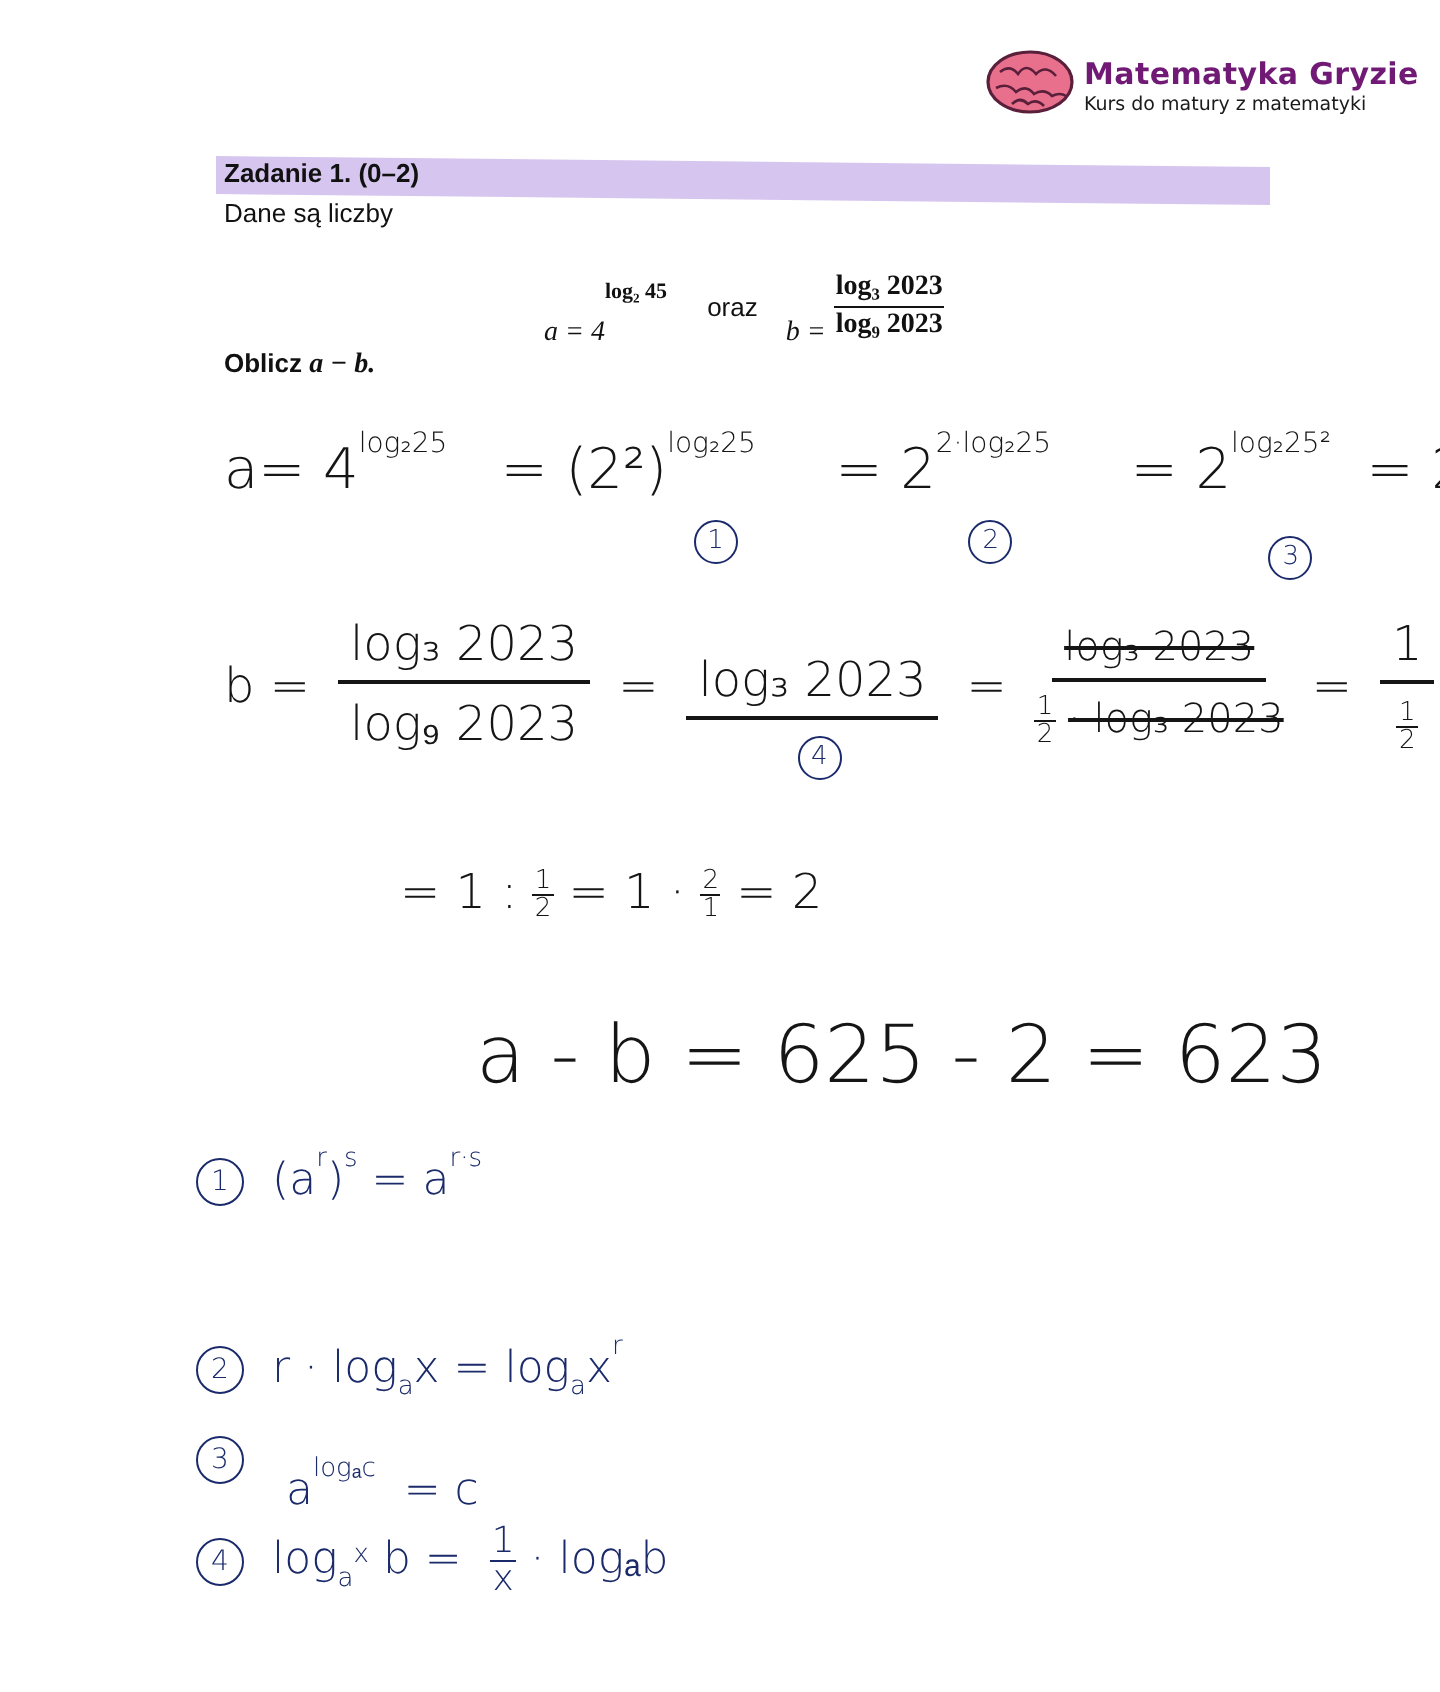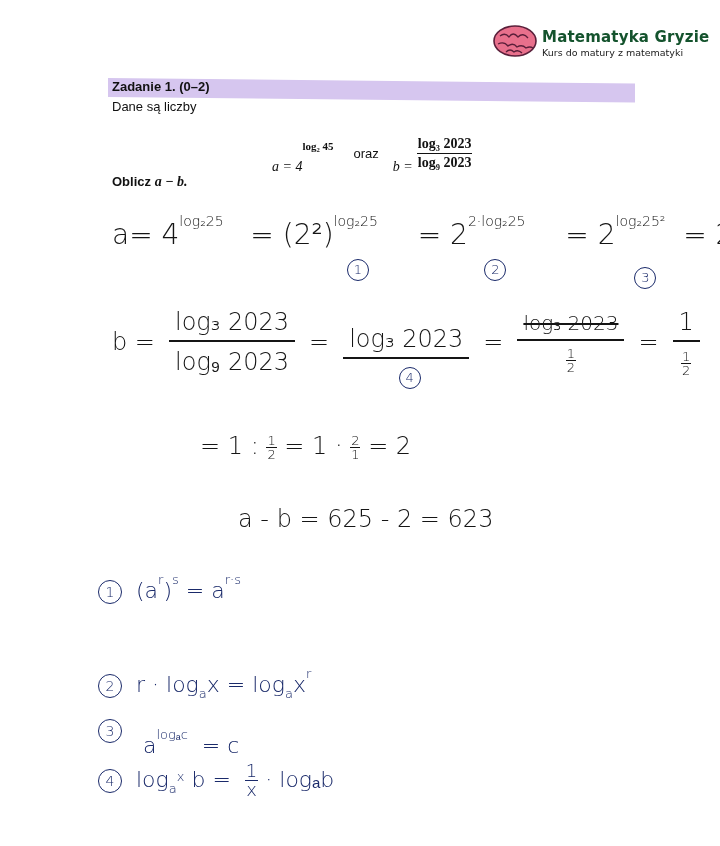--- a/index.html
+++ b/index.html
@@ -3,21 +3,21 @@
 <meta charset="utf-8">
 <style>
   html, body { margin: 0; padding: 0; }
   body {
     width: 720px; height: 846px; background: #ffffff; position: relative; overflow: hidden;
     font-family: "Liberation Sans", sans-serif; color: #111;
   }
   .abs { position: absolute; }
   
   .brain { left: 492px; top: 22px; width: 46px; height: 38px; }
-  .brand-title { left: 542px; top: 28px; font-family: "DejaVu Sans", sans-serif; font-weight: bold; font-size: 15px; color: #14532d; letter-spacing: 0.2px; }
+  .brand-title { left: 542px; top: 28px; font-family: "DejaVu Sans", sans-serif; font-weight: bold; font-size: 15px; color: #701a75; letter-spacing: 0.2px; }
   .brand-sub { left: 542px; top: 47px; font-family: "DejaVu Sans", sans-serif; font-size: 9.5px; color: #1a1a1a; }
   
   .hl-bar { left: 108px; top: 78px; width: 527px; height: 19px; background: #d6c6ef; transform: skewY(0.6deg); transform-origin: left; }
   .task-title { left: 112px; top: 79px; font-weight: bold; font-size: 13px; }
   .task-intro { left: 112px; top: 99px; font-size: 13px; }
   .given { left: 272px; top: 131px; font-family: "Liberation Serif", serif; font-size: 14px; display: flex; align-items: center; }
   .given i { font-style: italic; margin-top: 28px; }
   .given .sup { font-size: 11px; position: relative; top: -7px; font-weight: bold; }
   .given .oraz { font-family: "Liberation Sans", sans-serif; font-size: 13px; margin: 0 14px 0 20px; }
   .frac { display: inline-flex; flex-direction: column; align-items: center; vertical-align: middle; margin-left: 4px; font-weight: bold; }
@@ -32,21 +32,21 @@
   .hw .sup { font-size: 14px; position: relative; top: -18px; }
   .hw .sub { font-size: 11px; position: relative; top: 5px; }
   .circ { display: inline-block; width: 20px; height: 20px; border: 1.6px solid #1a2a6a; border-radius: 50%; color: #1a2a6a; font-size: 13px; text-align: center; line-height: 20px; }
   .fr { display: inline-flex; flex-direction: column; align-items: center; vertical-align: middle; }
   .fr .n { border-bottom: 2px solid #151515; padding: 0 6px 4px; }
   .fr .d { padding-top: 6px; }
   .small-fr { display: inline-flex; flex-direction: column; align-items: center; vertical-align: middle; font-size: 13px; line-height: 13px; }
   .small-fr .n { border-bottom: 1.5px solid #151515; padding: 0 1px; }
   .strike { text-decoration: line-through; }
   .line-c { left: 200px; top: 432px; font-size: 24px; }
-  .line-d { left: 238px; top: 505px; font-size: 24px; text-align: right; }
+  .line-d { left: 238px; top: 505px; font-size: 40px; text-align: right; }
   .rule { left: 98px; font-size: 22px; color: #1a2a6a; }
   .rule .circ { width: 22px; height: 22px; line-height: 22px; font-size: 14px; margin-right: 14px; vertical-align: middle; }
   .rule .sup { font-size: 13px; position: relative; top: -14px; }
   .rule .sub { font-size: 13px; position: relative; top: 6px; }
 </style>
 </head>
 <body>
 
 <svg class="abs brain" viewBox="0 0 46 38">
   <ellipse cx="23" cy="19" rx="21" ry="15" fill="#e8708c" stroke="#5a1f3a" stroke-width="1.6"></ellipse>
@@ -99,20 +99,21 @@
     <span class="circ" style="position:absolute;bottom:-30px;left:44%;">4</span>
   </span>
   <span>=</span>
   <span class="fr" style="font-size:20px;">
     <span class="n strike">log₃ 2023</span>
     <span class="d">
       <span class="small-fr">
         <span class="n">1</span>
         <span>2</span>
       </span>
+      <span class="strike">· log₃ 2023</span>
     </span>
   </span>
   <span>=</span>
   <span class="fr">
     <span class="n">1</span>
     <span class="d">
       <span class="small-fr">
         <span class="n">1</span>
         <span>2</span>
       </span>

